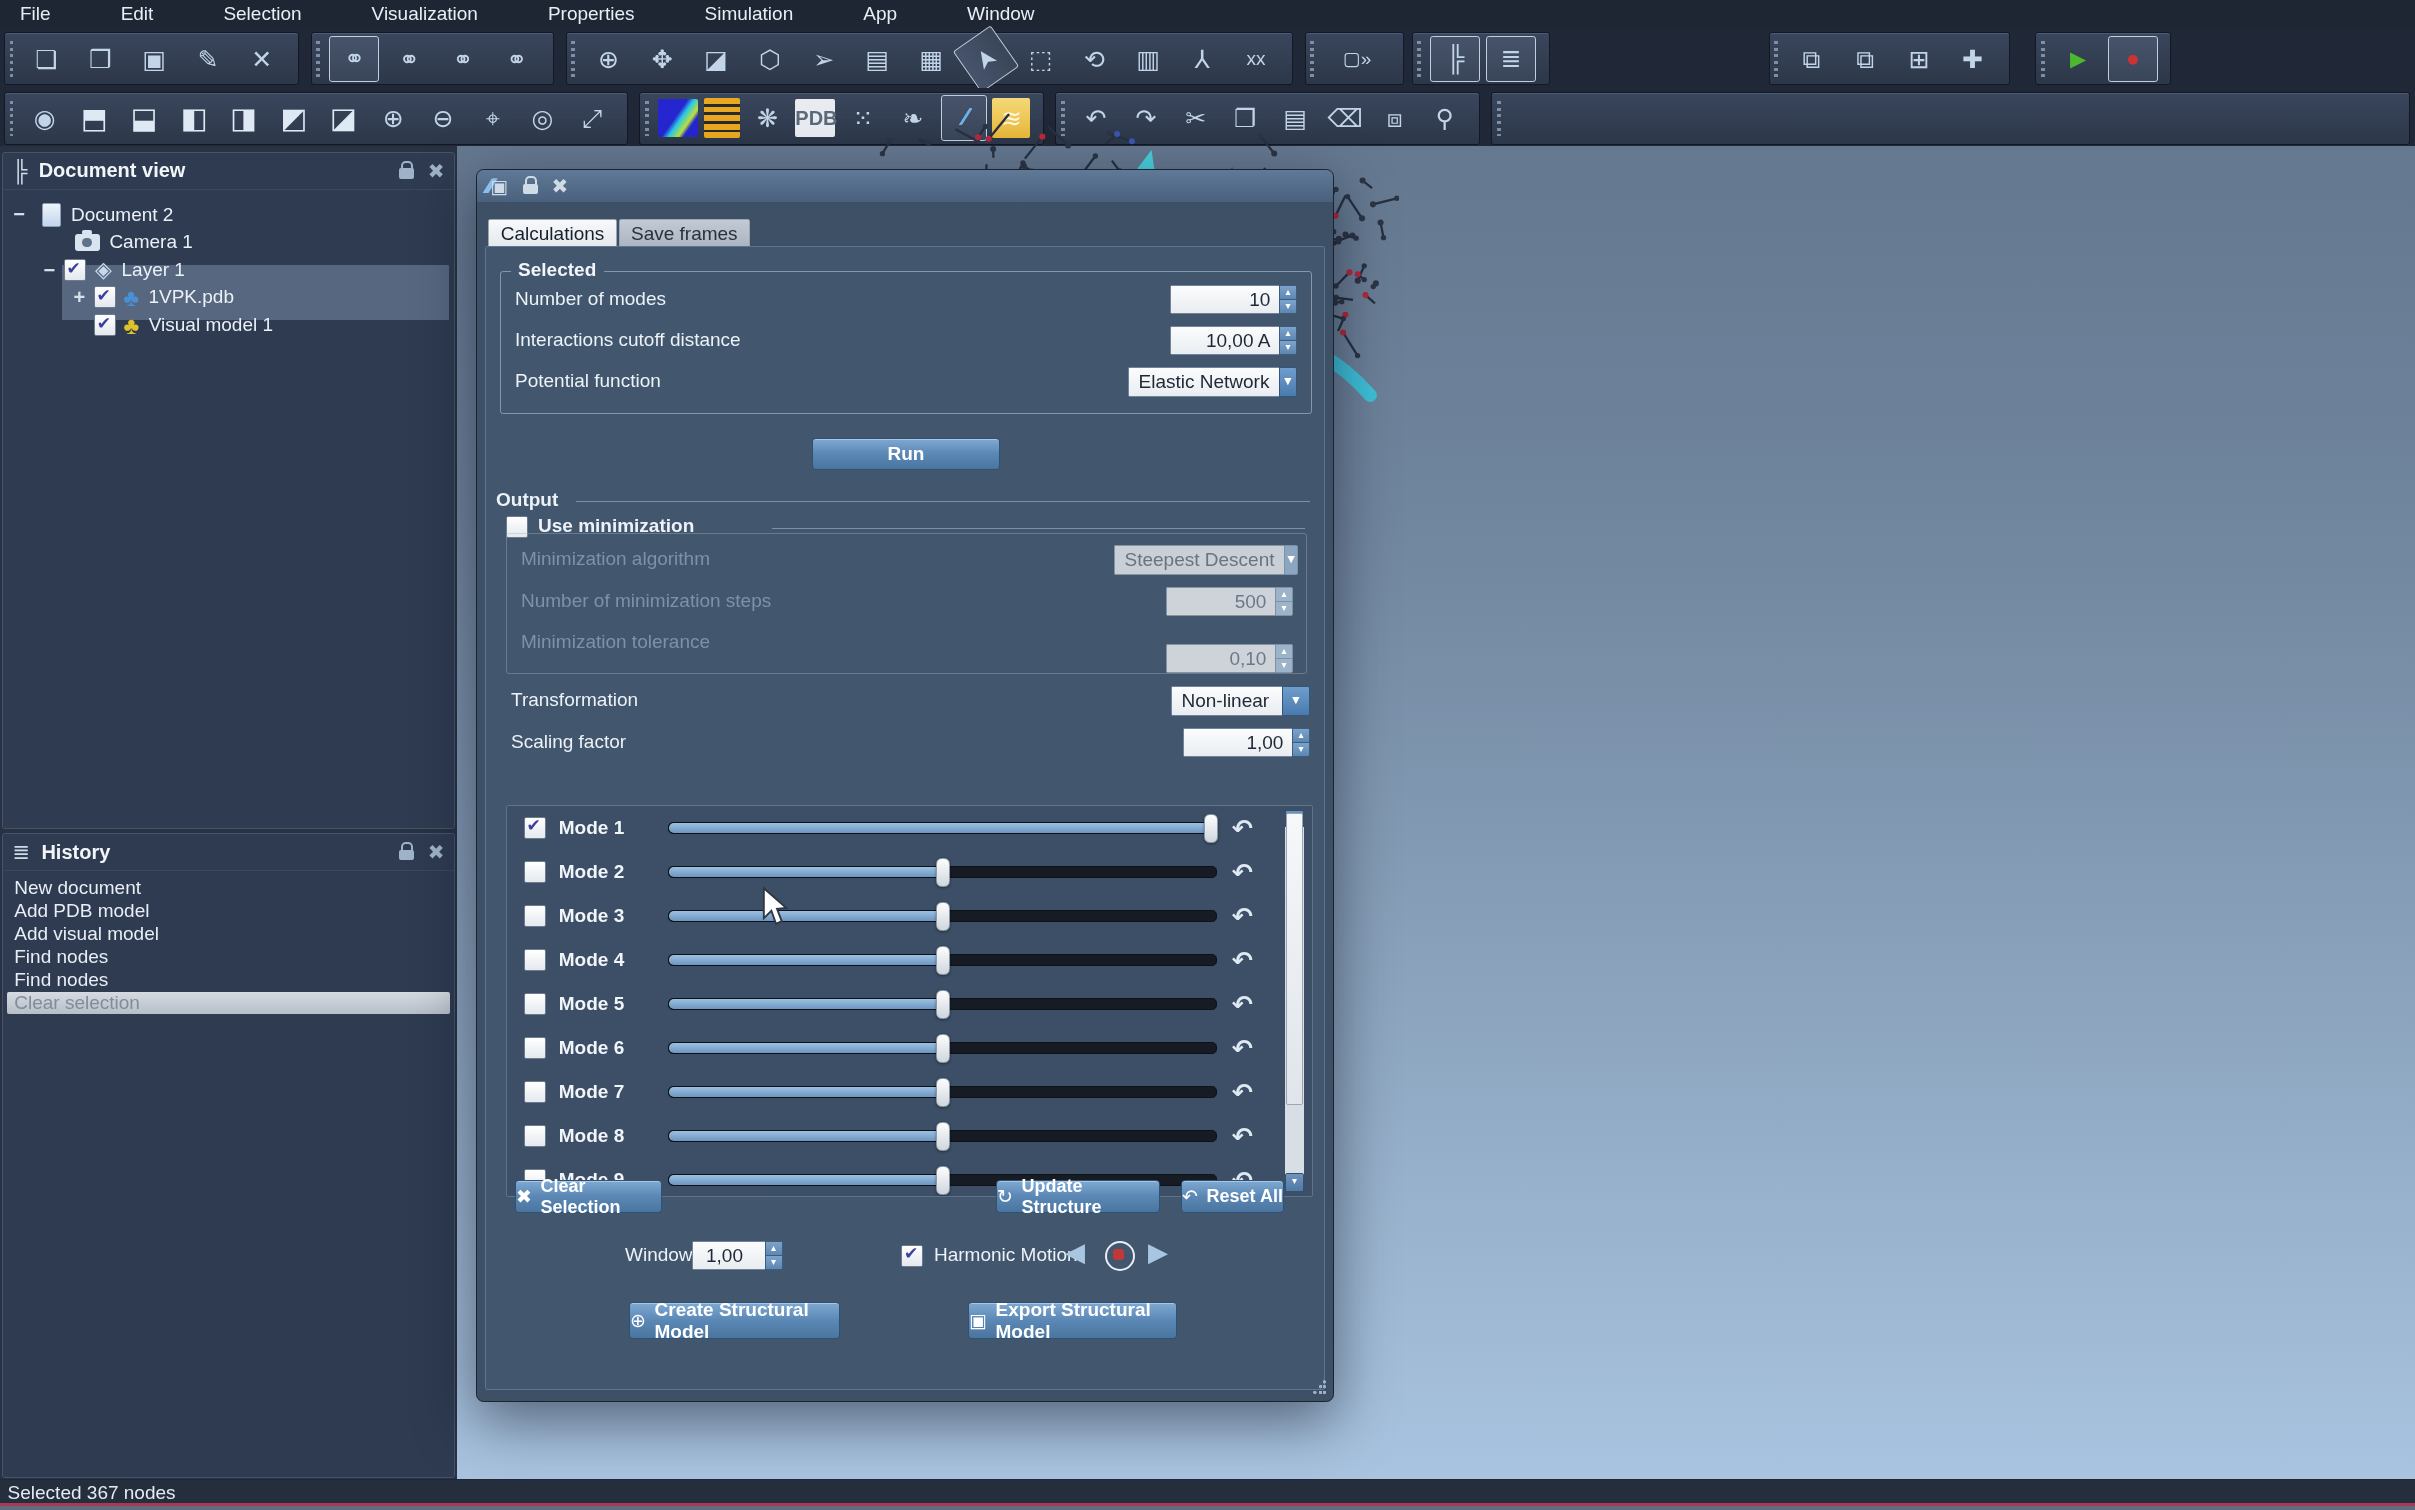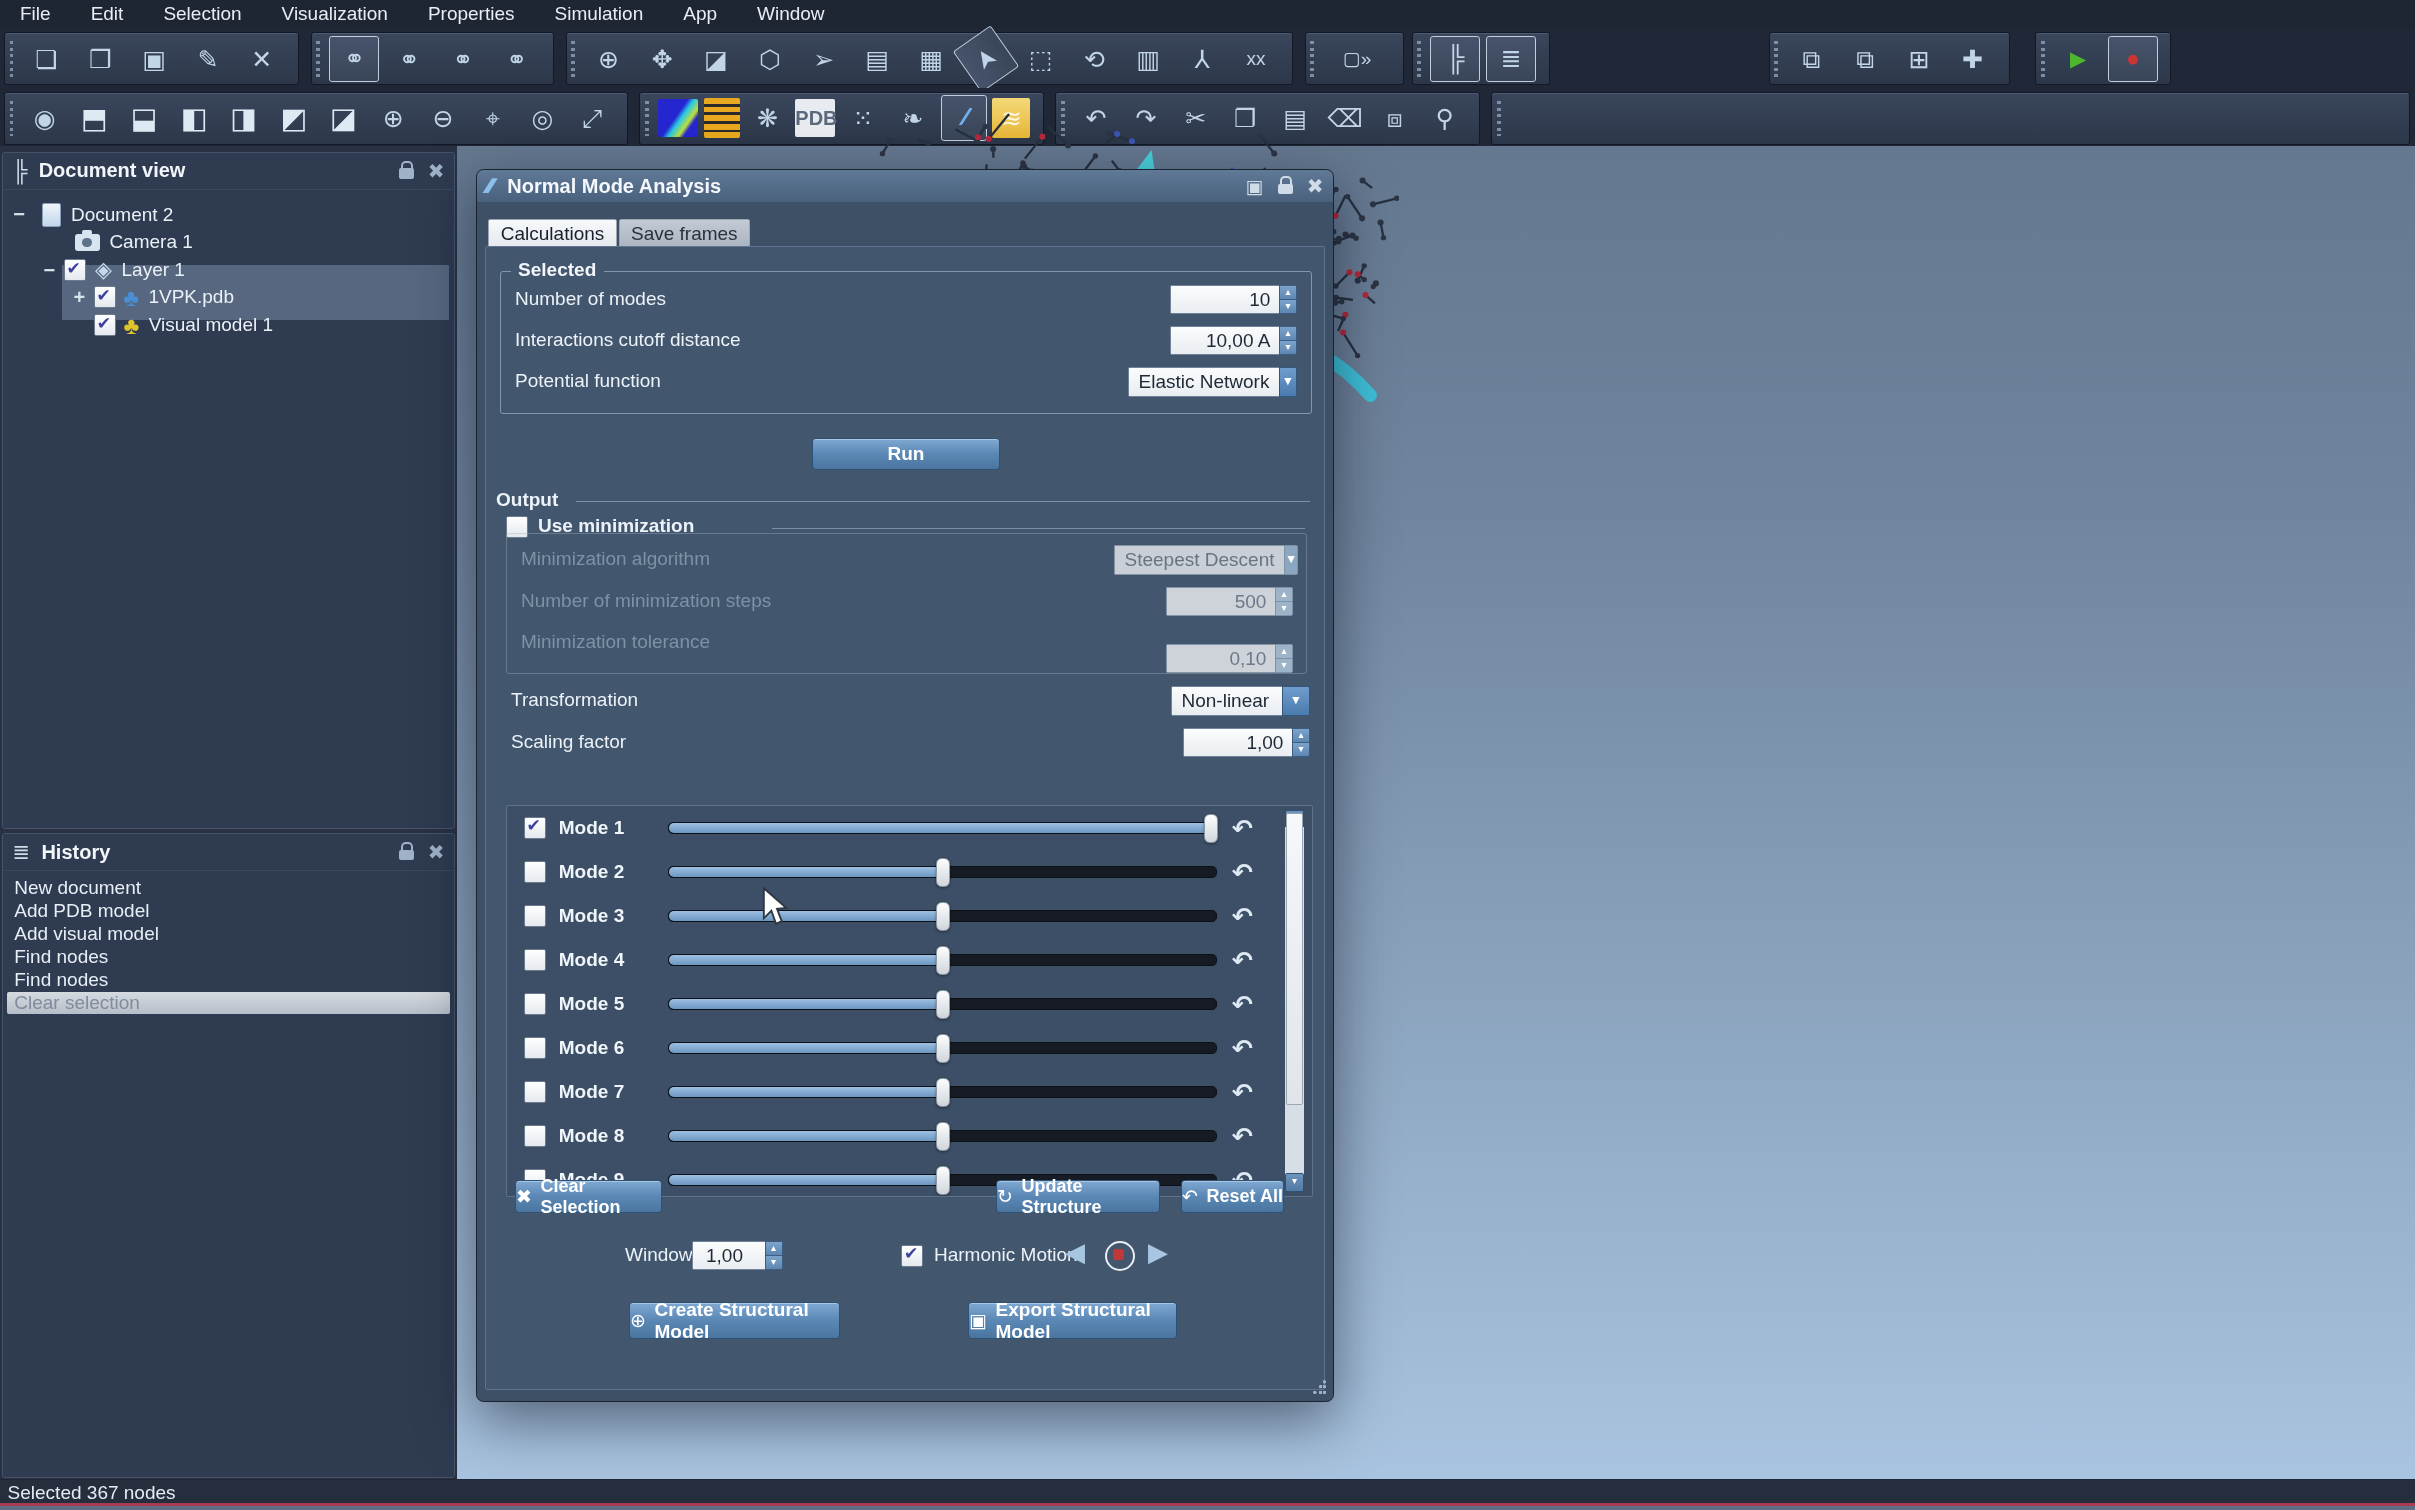--- a/index.html
+++ b/index.html
@@ -1,20 +1,20 @@
 <!DOCTYPE html>
 <html style="font-size:15px"><head>
 <meta charset="utf-8">
 <style>
   html,body{margin:0;padding:0;background:#10151d;}
   .window{position:relative;width:2416px;height:1510px;overflow:hidden;
     font-family:"Liberation Sans","DejaVu Sans",sans-serif;background:#202837;color:#e6ecf3;}
   
   .menubar{position:absolute;left:0;top:0;width:2416px;height:28.5px;background:#1e2633;
-    border-bottom:1px solid #323c4e;display:flex;align-items:center;}
+    border-bottom:1px solid #323c4e;display:flex;align-items:center;gap:30px;}
   .menu-item{padding:0 20px;font-size:19px;line-height:28.5px;color:#e8eef5;cursor:default;}
   
   .trow{position:absolute;left:0;width:2416px;height:59px;background:#202837;display:flex;align-items:center;}
   .trow1{top:28.5px;} .trow2{top:88px;}
   .tg{position:relative;height:51px;margin-top:1.9px;display:flex;align-items:center;
     background:linear-gradient(#3a465c,#2c3749);border:1px solid #121826;border-radius:2.9px;
     box-shadow:inset 0 1px 0 #4d5b74;padding:0 9.5px 0 15px;}
   .tg::before{content:"";position:absolute;left:4.8px;top:7.6px;bottom:7.6px;width:3.8px;
     background:repeating-linear-gradient(#9fb0c4 0 2.9px,transparent 2.9px 6.7px);opacity:.7;}
   .ticon{display:inline-block;width:48px;height:44px;line-height:44px;text-align:center;
@@ -2018,21 +2018,20 @@
           <div class="hist-item">Find nodes</div>
           <div class="hist-item">Find nodes</div>
           <div class="hist-item selected">Clear selection</div>
         </div>
     </div>
   </div>
 
   <div class="dialog">
     <div class="dtitle">
       <span class="dicon">∕∕∕∕</span>
-      <span class="dtext">Normal Mode Analysis</span>
       <span class="floppy">▣</span>
       <span class="lockic"></span>
       <span class="closeic">✖</span>
     </div>
     <div class="tabs">
 
     <span class="tab active">Calculations</span>
         <span class="tab">Save frames</span>
       </div>
     <div class="tabpage"></div>

